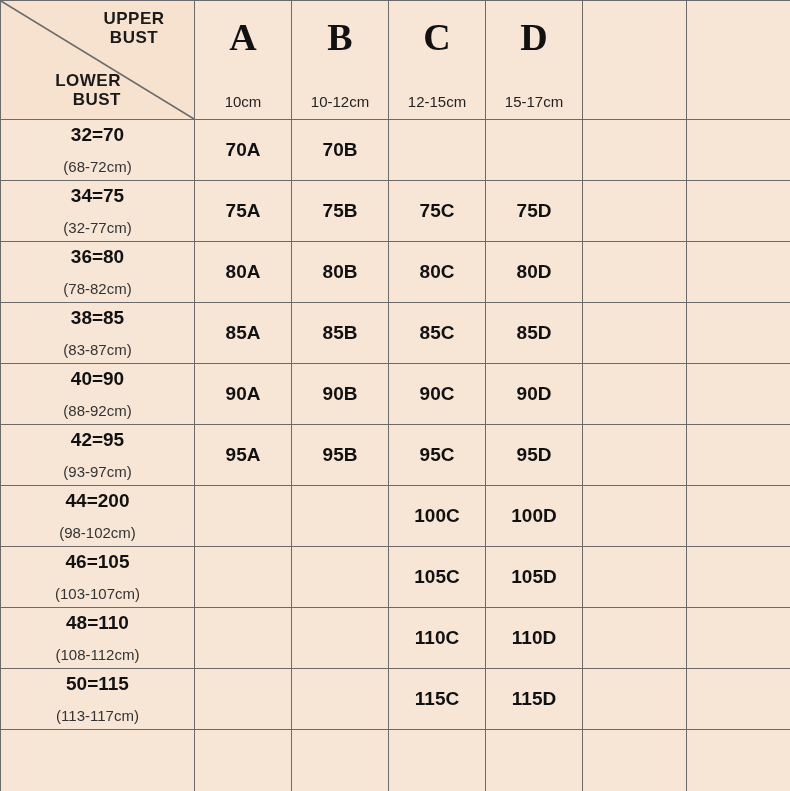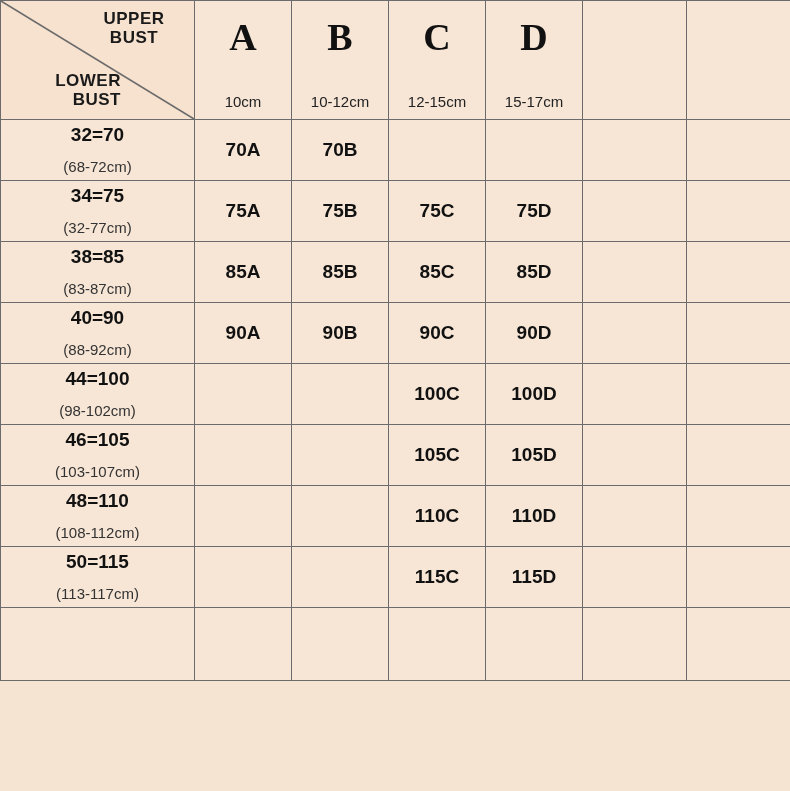--- a/index.html
+++ b/index.html
@@ -206,20 +206,32 @@
           <span class="band-sub">(32-77cm)</span>
         </td>
         <td class="size-cell">75A</td>
         <td class="size-cell">75B</td>
         <td class="size-cell">75C</td>
         <td class="size-cell">75D</td>
         <td class="size-cell"></td>
         <td class="size-cell"></td>
       </tr>
 
+      <tr class="data-row">
+        <td class="band-cell">
+          <span class="band-main">36=80</span>
+          <span class="band-sub">(78-82cm)</span>
+        </td>
+        <td class="size-cell">80A</td>
+        <td class="size-cell">80B</td>
+        <td class="size-cell">80C</td>
+        <td class="size-cell">80D</td>
+        <td class="size-cell"></td>
+        <td class="size-cell"></td>
+      </tr>
 
       <tr class="data-row">
         <td class="band-cell">
           <span class="band-main">38=85</span>
           <span class="band-sub">(83-87cm)</span>
         </td>
         <td class="size-cell">85A</td>
         <td class="size-cell">85B</td>
         <td class="size-cell">85C</td>
         <td class="size-cell">85D</td>
@@ -233,24 +245,36 @@
           <span class="band-sub">(88-92cm)</span>
         </td>
         <td class="size-cell">90A</td>
         <td class="size-cell">90B</td>
         <td class="size-cell">90C</td>
         <td class="size-cell">90D</td>
         <td class="size-cell"></td>
         <td class="size-cell"></td>
       </tr>
 
-
-      <tr class="data-row">
-        <td class="band-cell">
-          <span class="band-main">44=100</span>
+      <tr class="data-row">
+        <td class="band-cell">
+          <span class="band-main">42=95</span>
+          <span class="band-sub">(93-97cm)</span>
+        </td>
+        <td class="size-cell">95A</td>
+        <td class="size-cell">95B</td>
+        <td class="size-cell">95C</td>
+        <td class="size-cell">95D</td>
+        <td class="size-cell"></td>
+        <td class="size-cell"></td>
+      </tr>
+
+      <tr class="data-row">
+        <td class="band-cell">
+          <span class="band-main">44=200</span>
           <span class="band-sub">(98-102cm)</span>
         </td>
         <td class="size-cell"></td>
         <td class="size-cell"></td>
         <td class="size-cell">100C</td>
         <td class="size-cell">100D</td>
         <td class="size-cell"></td>
         <td class="size-cell"></td>
       </tr>
 

